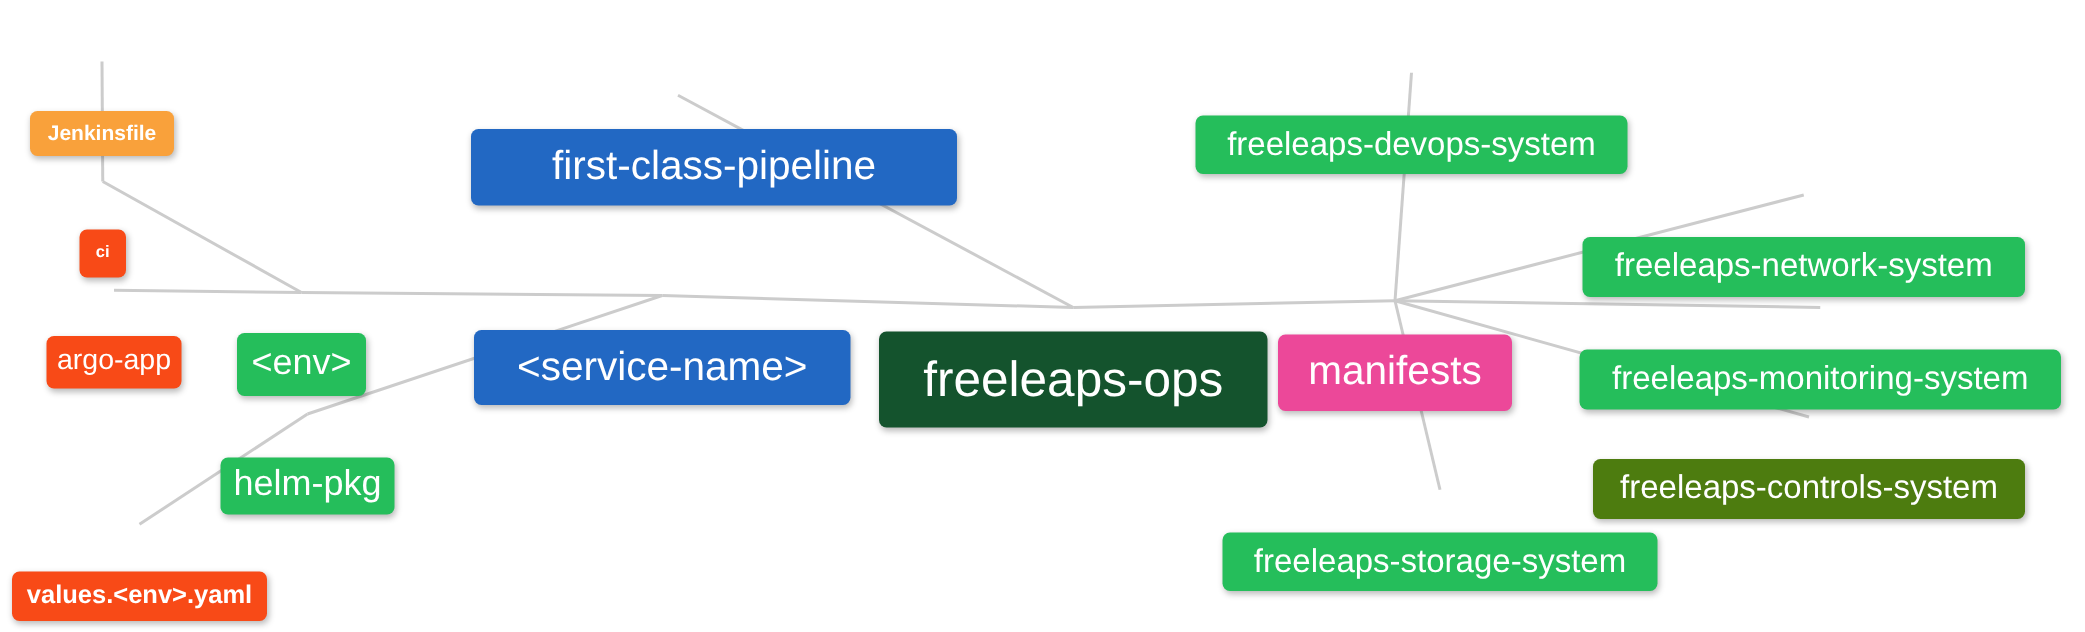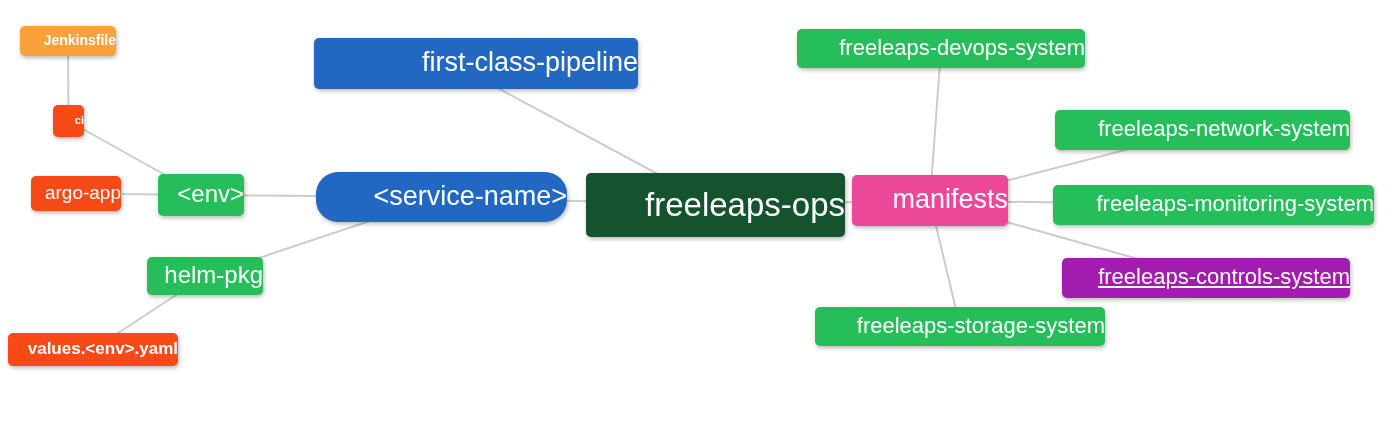--- a/index.html
+++ b/index.html
@@ -25,28 +25,29 @@
     top: 0;
     width: 1390px;
     height: 421px;
     z-index: 1;
   }
   .node {
     position: absolute;
     z-index: 2;
     display: flex;
     align-items: center;
-    justify-content: flex-end;
+    justify-content: center;
     box-sizing: border-box;
     color: #ffffff;
     border-radius: 5px;
     box-shadow: 1px 2px 4px rgba(0,0,0,0.28);
     white-space: nowrap;
     cursor: default;
     user-select: none;
+    margin-top: 48px;
   }
   .node span {
     display: block;
     line-height: 1;
     padding-bottom: 2px;
   }
 </style>
 </head>
 <body>
 
@@ -81,37 +82,37 @@
     </div>
     <div class="node" style="left: 147px; top: 257px; width: 116px; height: 38px; background: rgb(37, 190, 91); color: rgb(255, 255, 255); font-size: 24px; font-weight: 400;">
       <span>helm-pkg</span>
     </div>
     <div class="node" style="left: 8px; top: 333px; width: 170px; height: 33px; background: rgb(248, 74, 23); color: rgb(255, 255, 255); font-size: 17px; font-weight: 700;">
       <span>values.&lt;env&gt;.yaml</span>
     </div>
     <div class="node" style="left: 314px; top: 38px; width: 324px; height: 51px; background: rgb(34, 104, 195); color: rgb(255, 255, 255); font-size: 27px; font-weight: 400;">
       <span>first-class-pipeline</span>
     </div>
-    <div class="node" style="left: 316px; top: 172px; width: 251px; height: 50px; background: rgb(34, 104, 195); color: rgb(255, 255, 255); font-size: 27px; font-weight: 400; border-radius: 22px;">
+    <div class="node" style="left: 316px; top: 172px; width: 251px; height: 50px; background: rgb(34, 104, 195); color: rgb(255, 255, 255); font-size: 27px; font-weight: 400;">
       <span>&lt;service-name&gt;</span>
     </div>
     <div class="node" style="left: 586px; top: 173px; width: 259px; height: 64px; background: #14532d; color: rgb(255, 255, 255); font-size: 33px; font-weight: 400;">
       <span>freeleaps-ops</span>
     </div>
     <div class="node" style="left: 852px; top: 175px; width: 156px; height: 51px; background: #ec4899; color: rgb(255, 255, 255); font-size: 27px; font-weight: 400;">
       <span>manifests</span>
     </div>
     <div class="node" style="left: 797px; top: 29px; width: 288px; height: 39px; background: rgb(37, 190, 91); color: rgb(255, 255, 255); font-size: 22px; font-weight: 400;">
       <span>freeleaps-devops-system</span>
     </div>
     <div class="node" style="left: 1055px; top: 110px; width: 295px; height: 40px; background: rgb(37, 190, 91); color: rgb(255, 255, 255); font-size: 22px; font-weight: 400;">
       <span>freeleaps-network-system</span>
     </div>
     <div class="node" style="left: 1053px; top: 185px; width: 321px; height: 40px; background: rgb(37, 190, 91); color: rgb(255, 255, 255); font-size: 22px; font-weight: 400;">
       <span>freeleaps-monitoring-system</span>
     </div>
-    <div class="node" style="left: 1062px; top: 258px; width: 288px; height: 40px; background: #a21caf; color: rgb(255, 255, 255); font-size: 22px; font-weight: 400; text-decoration: underline;">
+    <div class="node" style="left: 1062px; top: 258px; width: 288px; height: 40px; background: #4d7c0f; color: rgb(255, 255, 255); font-size: 22px; font-weight: 400;">
       <span>freeleaps-controls-system</span>
     </div>
     <div class="node" style="left: 815px; top: 307px; width: 290px; height: 39px; background: rgb(37, 190, 91); color: rgb(255, 255, 255); font-size: 22px; font-weight: 400;">
       <span>freeleaps-storage-system</span>
     </div>
   </div>
 
 </body></html>

